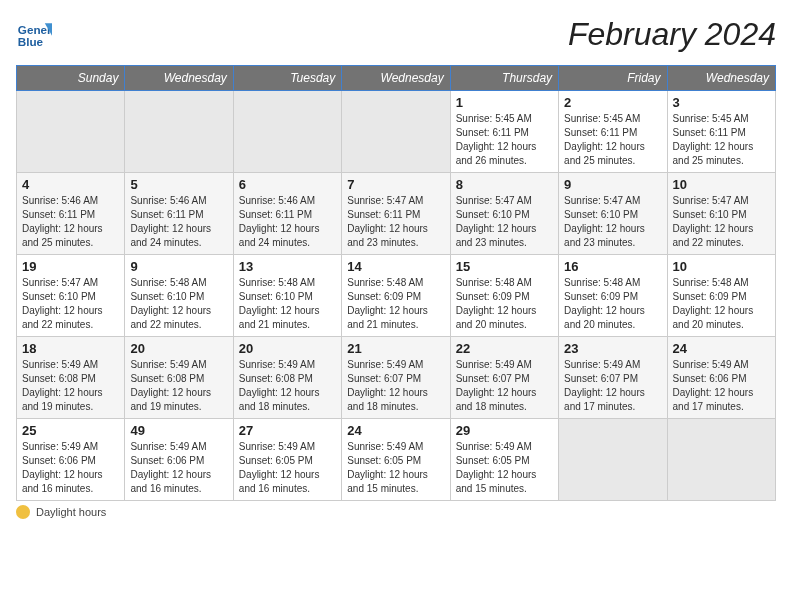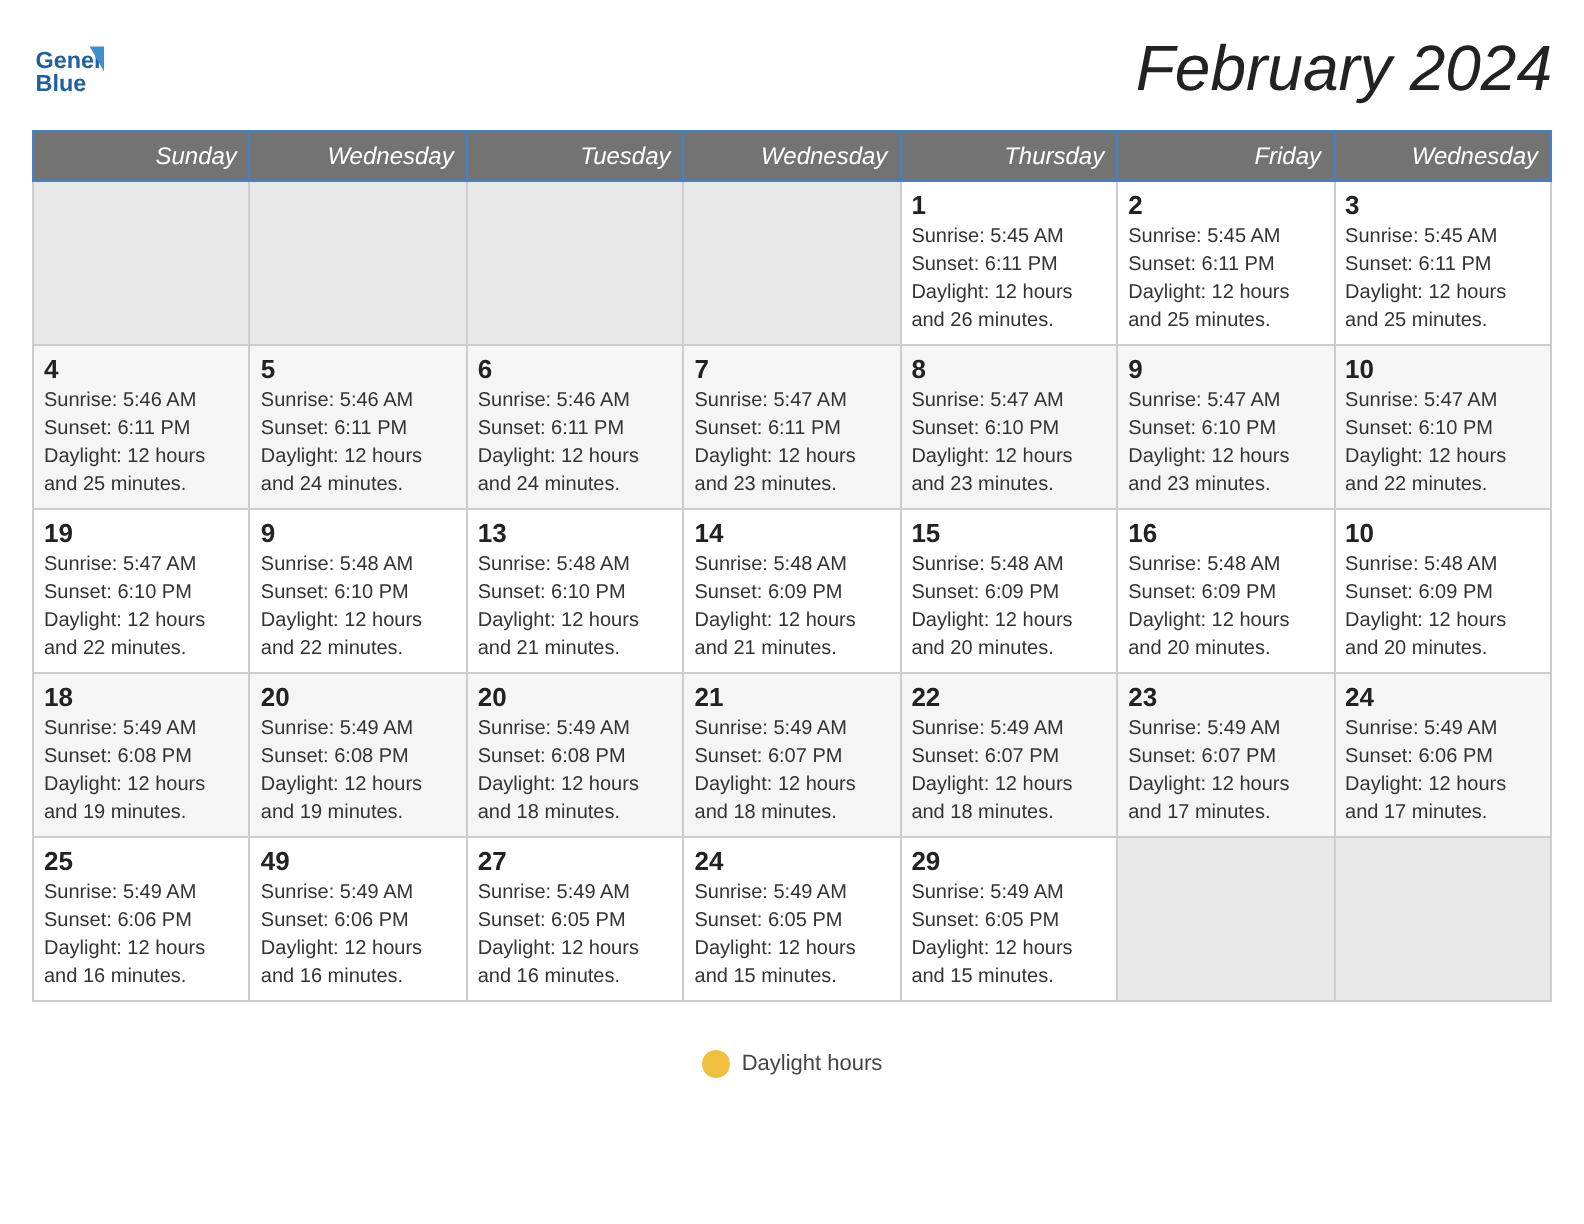--- a/index.html
+++ b/index.html
@@ -74,27 +74,26 @@
     }
     .day-info {
       color: #333;
       line-height: 1.4;
       font-size: 10px;
     }
     .empty-cell {
       background: #e8e8e8 !important;
     }
     .footer-note {
-      margin-top: 24px;
+      margin-top: 4px;
       font-size: 11px;
       color: #444;
       display: flex;
       align-items: center;
       gap: 6px;
-      justify-content: center;
     }
     .footer-sun {
       display: inline-block;
       width: 14px;
       height: 14px;
       background: #f0c040;
       border-radius: 50%;
     }
   </style>
 </head>

